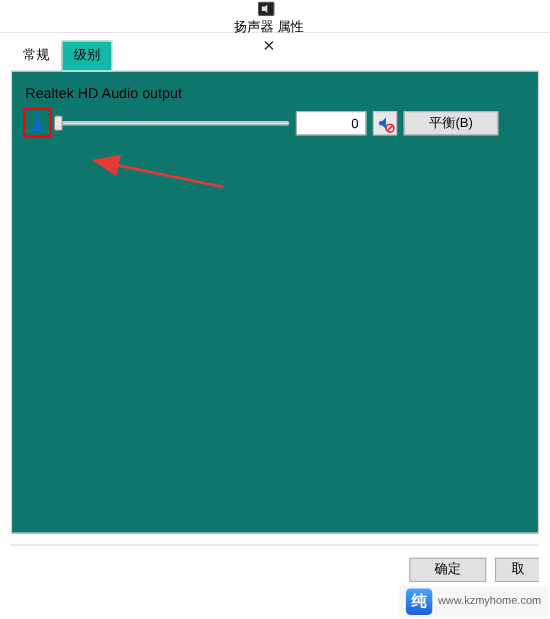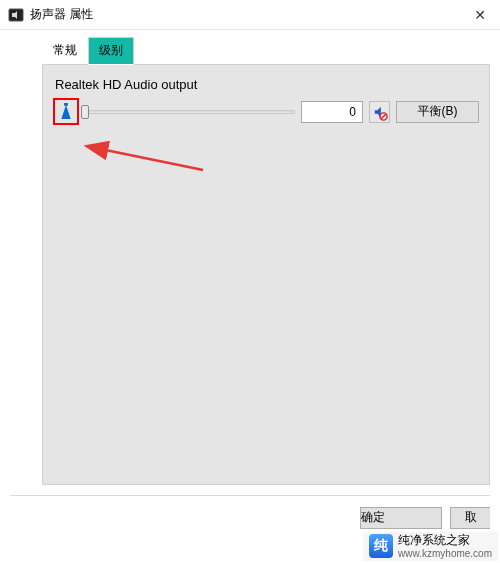--- a/index.html
+++ b/index.html
@@ -11,21 +11,22 @@
       background: #fff;
       position: relative;
       overflow: hidden;
     }
     .titlebar {
       height: 30px;
       background: #fff;
       border-bottom: 1px solid #e5e5e5;
       display: flex;
       align-items: center;
-      padding: 0 0 0 8px;
+      padding: 0 19px 0 8px;
+      flex-direction: column;
     }
     .titlebar-icon {
       width: 16px;
       height: 16px;
       margin-right: 6px;
       display: flex;
       align-items: center;
       justify-content: center;
     }
     .titlebar-title {
@@ -37,21 +38,20 @@
       width: 40px;
       height: 30px;
       display: flex;
       align-items: center;
       justify-content: center;
       color: #333;
       font-size: 14px;
     }
     .content {
       padding: 6px 10px 0 10px;
-      margin-left: 32px;
     }
     .tabs {
       display: flex;
       border-bottom: 1px solid #d0d0d0;
       position: relative;
     }
     .tab {
       padding: 4px 10px 5px 10px;
       font-size: 12px;
       color: #000;
@@ -65,21 +65,21 @@
     .tab.active {
       background: #14b8a6;
       border: 1px solid #d0d0d0;
       border-bottom: 1px solid #fff;
     }
     .tab-panel {
       border: 1px solid #d0d0d0;
       border-top: none;
       padding: 12px 10px 10px 10px;
       min-height: 420px;
-      background: #e5e5e5;
+      background: #0f766e;
     }
     .device-label {
       font-size: 13px;
       color: #000;
       margin-bottom: 6px;
       margin-left: 2px;
     }
     .level-row {
       display: flex;
       align-items: center;
@@ -176,28 +176,28 @@
       bottom: 32px;
       height: 36px;
       border-top: 1px solid #d9d9d9;
       display: flex;
       align-items: center;
       justify-content: flex-end;
       gap: 8px;
       padding-top: 8px;
     }
     .dlg-btn {
-      width: 82px;
+      width: 70px;
       height: 22px;
       border: 1px solid #adadad;
       background: #e1e1e1;
       font-size: 12px;
       display: flex;
       align-items: center;
-      justify-content: flex-start;
+      justify-content: center;
     }
     .watermark {
       position: absolute;
       right: 2px;
       bottom: 2px;
       background: rgba(245,245,245,0.85);
       padding: 2px 6px;
       display: flex;
       align-items: center;
       gap: 5px;
@@ -291,16 +291,15 @@
     <span>确定</span>
   </div>
   <div class="dlg-btn" style="width:40px; border-right:none; justify-content:flex-start; padding-left:14px;">
     <span>取</span>
   </div>
 </div>
 
 <div class="watermark">
   <div class="wm-logo">纯</div>
   <div class="wm-text">
-    <span>纯净系统之家</span>
     <span class="wm-url">www.kzmyhome.com</span>
   </div>
 </div>
 
 </body></html>

